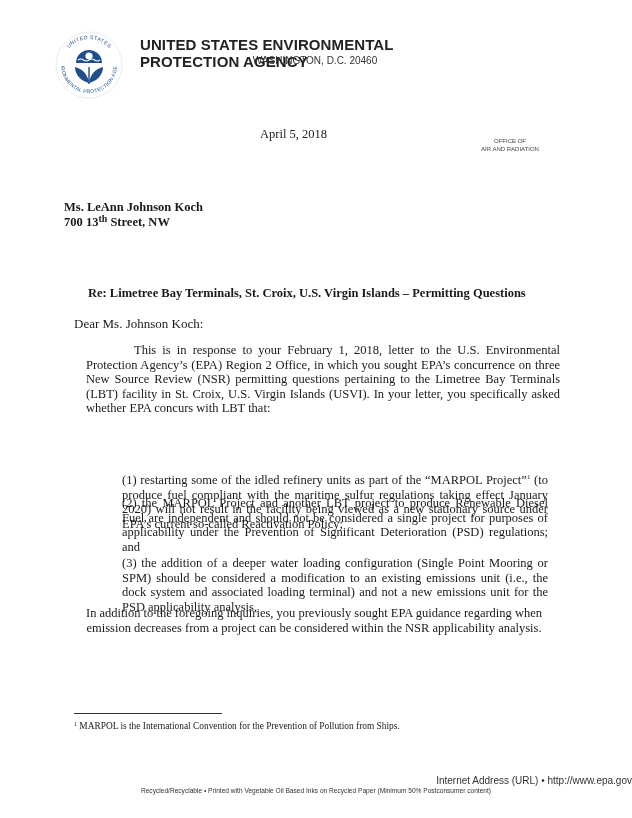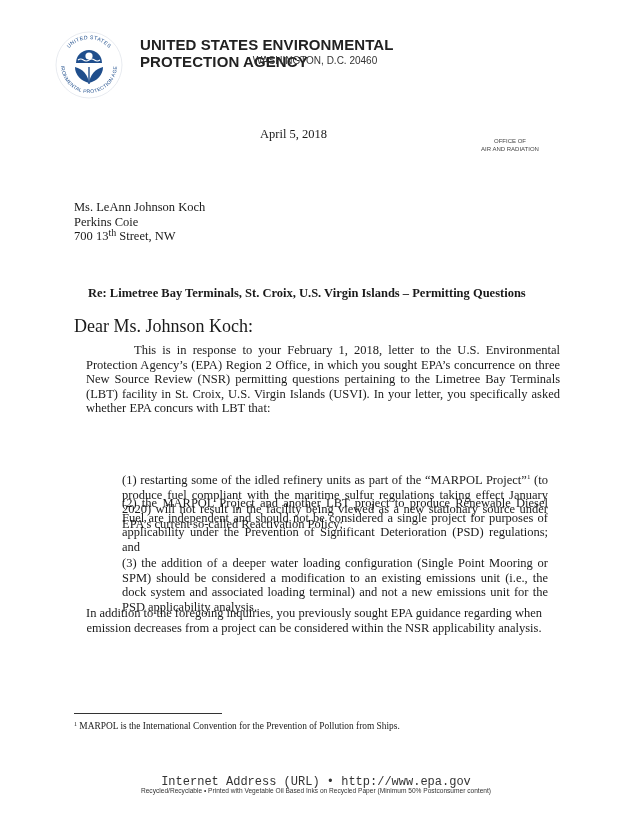--- a/index.html
+++ b/index.html
@@ -17,41 +17,41 @@
     .city {
       left: 140px; top: 55px; width: 350px; text-align: center;
       font-family: "Liberation Sans", sans-serif; font-size: 10px; color: #333;
     }
     .date { left: 260px; top: 127px; font-size: 12.5px; }
     .office {
       left: 470px; top: 137px; width: 80px; text-align: center;
       font-family: "Liberation Sans", sans-serif; font-size: 6px; color: #444;
       line-height: 8px;
     }
-    .addr { left: 74px; top: 200px; font-size: 12.5px; line-height: 14.6px; }
+    .addr { left: 64px; top: 200px; font-size: 12.5px; line-height: 14.6px; font-weight: bold; }
     .addr sup { font-size: 10px; vertical-align: top; line-height: 8px; }
     .re { left: 88px; top: 286px; font-size: 12.5px; font-weight: bold; }
-    .dear { left: 74px; top: 316px; font-size: 18px; }
+    .dear { left: 74px; top: 316px; font-size: 13px; }
     .para {
       position: absolute; font-size: 12.5px; line-height: 14.6px;
       text-align: justify;
     }
     .p1 { left: 86px; top: 343px; width: 474px; text-indent: 48px; }
     .item { left: 122px; width: 426px; }
     .i1 { top: 425px; margin-top: 48px; }
     .i2 { top: 496px; }
     .i3 { top: 556px; font-family: Liberation Serif, serif; }
     .p2 { left: 74px; top: 606px; width: 480px; text-align: center; }
     .item sup, .p1 sup { font-size: 7px; vertical-align: top; line-height: 8px; }
     .fnrule { left: 74px; top: 713px; width: 148px; height: 1px; background: #333; }
     .footnote { left: 74px; top: 721px; font-size: 9.4px; }
     .footnote sup { font-size: 6px; vertical-align: top; }
     .url {
-      left: 0; top: 775px; width: 632px; text-align: center;
-      font-family: Liberation Mono, monospace; font-size: 12px; color: #333;
+      left: 0; top: 775px; width: 632px; text-align: right;
+      font-family: Liberation Sans, sans-serif; font-size: 10px; color: #333;
     }
     .recycle {
       left: 0; top: 787px; width: 632px; text-align: center;
       font-family: "Liberation Sans", sans-serif; font-size: 6.6px; color: #333;
     }
   </style>
 </head>
 <body>
 
 <div class="abs logo">
@@ -81,21 +81,20 @@
 <div class="abs city">WASHINGTON, D.C.  20460</div>
 
 <div class="abs date">April 5, 2018</div>
 <div class="abs office">
   <div>OFFICE OF</div>
   <div>AIR AND RADIATION</div>
 </div>
 
 <div class="abs addr">
   <div>Ms. LeAnn Johnson Koch</div>
-  <div>Perkins Coie</div>
   <div><span>700 13</span><sup>th</sup><span> Street, NW</span></div>
 </div>
 
 <div class="abs re">Re: Limetree Bay Terminals, St. Croix, U.S. Virgin Islands – Permitting Questions</div>
 <div class="abs dear">Dear Ms. Johnson Koch:</div>
 
 <div class="para p1">This is in response to your February 1, 2018, letter to the U.S. Environmental Protection Agency’s (EPA) Region 2 Office, in which you sought EPA’s concurrence on three New Source Review (NSR) permitting questions pertaining to the Limetree Bay Terminals (LBT) facility in St. Croix, U.S. Virgin Islands (USVI). In your letter, you specifically asked whether EPA concurs with LBT that:</div>
 
 <div class="para item i1"><span>(1) restarting some of the idled refinery units as part of the “MARPOL Project”</span><sup>1</sup><span> (to produce fuel compliant with the maritime sulfur regulations taking effect January 2020) will not result in the facility being viewed as a new stationary source under EPA’s current so-called Reactivation Policy;</span></div>
 

